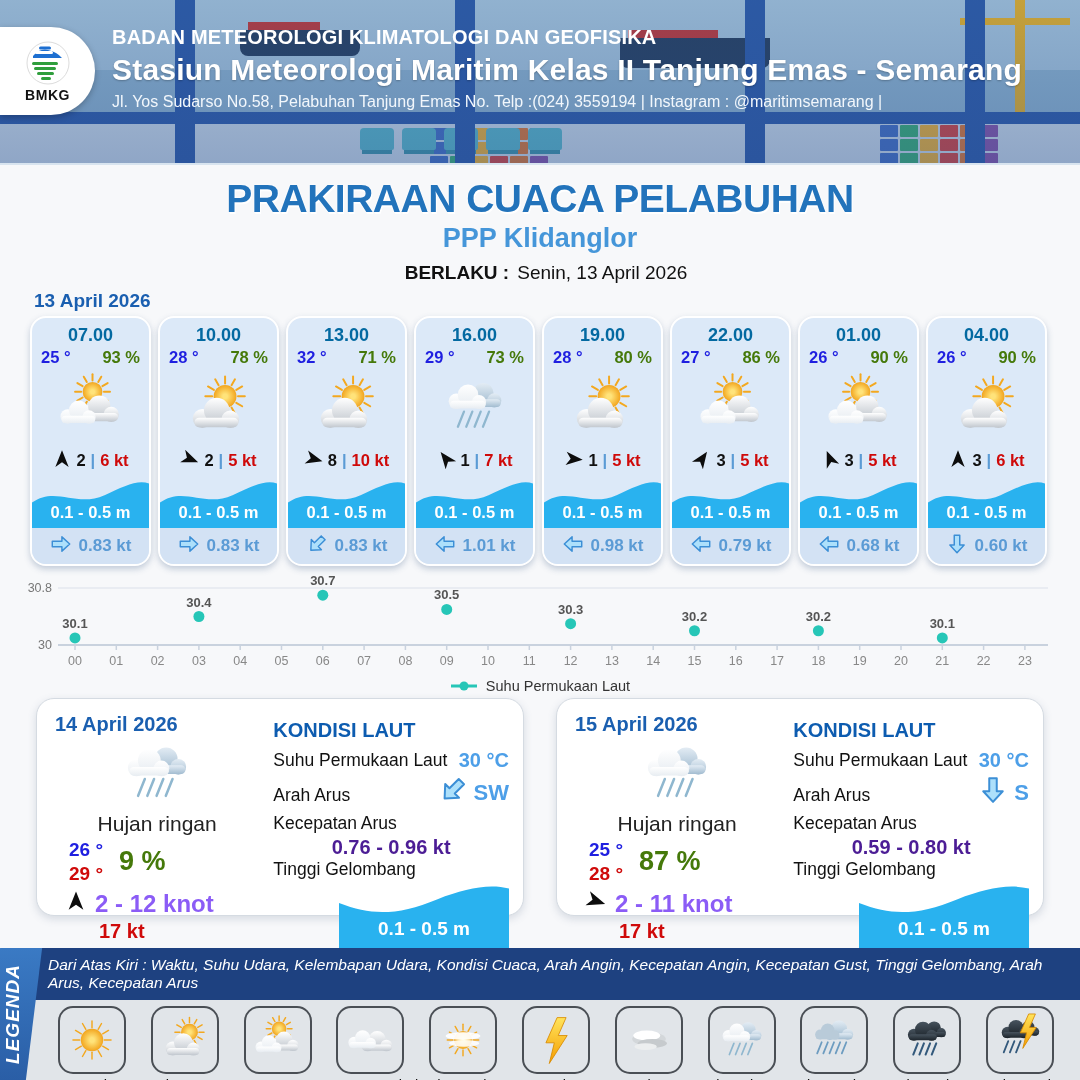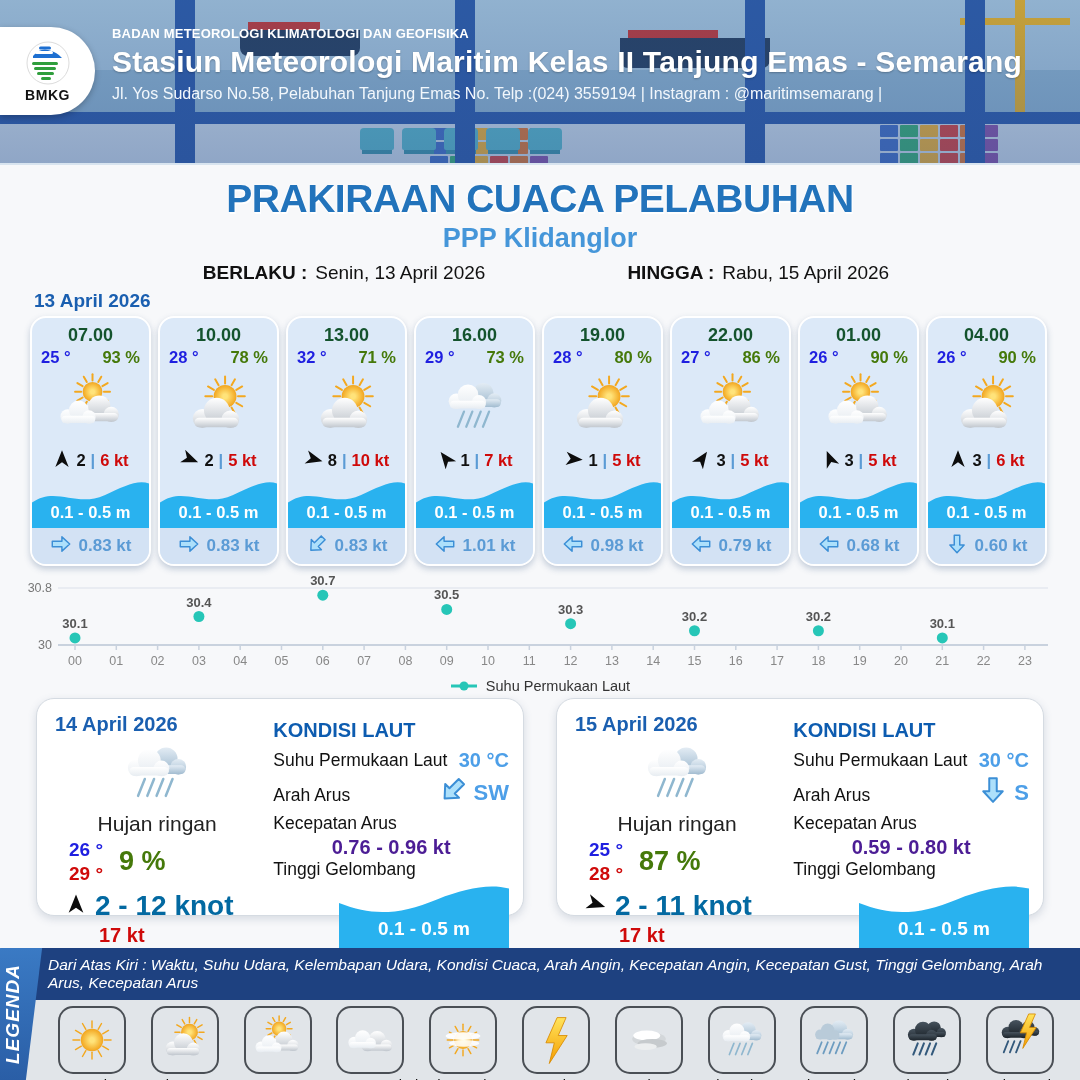--- a/index.html
+++ b/index.html
@@ -16,37 +16,37 @@
   .containers div{border-radius:1px;}
   .crane{position:absolute;background:#e8b427;}
   .ship{position:absolute;background:#27415f;border-radius:0 0 8px 8px;}
   .ship:before{content:"";position:absolute;left:8px;top:-8px;width:60%;height:8px;background:#c23b38;}
   .chairs{position:absolute;left:360px;top:128px;display:flex;gap:8px;}
   .chairs div{width:34px;height:22px;background:#5bbcca;border-radius:4px 4px 2px 2px;box-shadow:0 6px 0 -2px #3f98a8;}
   .hdr-overlay{position:absolute;inset:0;background:linear-gradient(rgba(40,72,140,.18),rgba(40,72,140,.38));}
   .logo-pill{position:absolute;left:0;top:27px;width:95px;height:88px;background:#fff;border-radius:0 46px 46px 0;box-shadow:0 2px 6px rgba(0,0,0,.25);display:flex;flex-direction:column;align-items:center;justify-content:center;z-index:3;}
   .logo-text{font-weight:bold;font-size:14px;color:#111;letter-spacing:.5px;margin-top:1px;}
   .hdr-text{position:absolute;left:112px;top:26px;z-index:3;color:#fff;}
-  .hdr-org{font-size:13px;font-weight:bold;letter-spacing:.2px;}
+  .hdr-org{font-size:20px;font-weight:bold;letter-spacing:.2px;}
   .hdr-station{font-size:30px;font-weight:bold;margin-top:4px;letter-spacing:.2px;text-shadow:0 1px 2px rgba(0,0,0,.25);}
   .hdr-addr{font-size:16px;margin-top:6px;color:#f2f7fc;}
 
   
   .title-wrap{text-align:center;margin-top:12px;}
   .main-title{font-size:39px;font-weight:bold;color:#2273bb;letter-spacing:-.5px;text-shadow:1px 2px 0 #fff,0 0 3px #fff;}
   .port-title{font-size:27px;font-weight:bold;color:#4596d9;margin-top:2px;}
   .valid-row{display:flex;justify-content:center;gap:130px;margin-top:8px;font-size:19px;color:#111;}
   .valid-row b{font-weight:bold;margin-left:12px;}
   .valid-row span{margin-left:8px;}
 
   
   .date-label{margin:6px 0 4px 34px;font-size:19px;font-weight:bold;color:#1a5fb0;}
   .cards-row{display:flex;gap:7px;padding:0 30px;}
   .hcard{width:121px;height:250px;background:#dce9f8;border:2px solid #fff;border-radius:16px;box-shadow:0 3px 6px rgba(70,100,140,.3);overflow:hidden;display:flex;flex-direction:column;box-sizing:border-box;}
-  .hcard-time{text-align:center;font-size:18px;font-weight:bold;color:#14532d;margin-top:7px;}
+  .hcard-time{text-align:center;font-size:18px;font-weight:bold;color:#0369a1;margin-top:7px;}
   .hcard-th{display:flex;justify-content:space-between;padding:2px 9px 0 9px;font-size:16.5px;font-weight:bold;}
   .hcard-th .t{color:#1f1fe0;}
   .hcard-th .h{color:#45790a;}
   .hcard-icon{display:flex;justify-content:center;align-items:center;height:84px;}
   .hcard-wind{display:flex;align-items:center;justify-content:center;gap:4px;font-size:16.5px;font-weight:bold;height:30px;}
   .hcard-wind .n{color:#111;}
   .hcard-wind .sep{color:#5b9bd5;font-weight:bold;margin:0 1px;}
   .hcard-wind .g{color:#cf0a0a;}
   .hcard-wave{position:relative;height:56px;margin-top:auto;}
   .hcard-wave svg{position:absolute;inset:0;width:100%;height:100%;}
@@ -61,21 +61,21 @@
   .daily-row{display:grid;grid-template-columns:1fr 1fr;gap:32px;padding:4px 36px 0 36px;}
   .dcard{background:#fff;border:1px solid #d5dbe2;border-radius:18px;box-shadow:0 3px 9px rgba(80,100,130,.2);display:grid;grid-template-columns:45% 55%;padding:14px 14px 12px 18px;height:218px;box-sizing:border-box;}
   .dcard-date{font-size:20px;font-weight:bold;color:#1a5fb0;}
   .dcard-icon{display:flex;justify-content:center;margin-top:-4px;}
   .dcard-cond{text-align:center;font-size:21px;color:#222;margin-top:-4px;}
   .dcard-temps{display:flex;align-items:center;gap:16px;margin:2px 0 0 14px;}
   .dcard-temps .minmax{display:flex;flex-direction:column;font-size:19px;font-weight:bold;line-height:1.25;}
   .dcard-temps .tmin{color:#1f1fe0;}
   .dcard-temps .tmax{color:#cf0a0a;}
   .dcard-temps .hum{font-size:27px;font-weight:bold;color:#45790a;}
-  .dcard-wind{display:flex;align-items:center;gap:8px;margin:4px 0 0 10px;font-size:28px;font-weight:bold;color:#0369a1;}
+  .dcard-wind{display:flex;align-items:center;gap:8px;margin:4px 0 0 10px;font-size:24px;font-weight:bold;color:#8b5cf6;}
   .dcard-gust{margin:2px 0 0 44px;font-size:20px;font-weight:bold;color:#cf0a0a;}
   .sea{padding-left:14px;}
   .sea-h{font-size:20px;font-weight:bold;color:#0d5cb0;margin-top:6px;}
   .sea-row{display:flex;justify-content:space-between;align-items:center;margin-top:7px;font-size:17.5px;color:#111;}
   .sea-val{color:#4d9fe8;font-weight:bold;font-size:20px;}
   .sea-dir{display:flex;align-items:center;gap:6px;color:#4d9fe8;font-weight:bold;font-size:22px;margin-top:-4px;}
   .sea-speed{text-align:center;color:#4c1d95;font-weight:bold;font-size:20px;margin-top:2px;}
   .sea-wave{position:relative;width:170px;height:66px;margin:2px 0 0 auto;}
   .sea-wave svg{position:absolute;inset:0;width:100%;height:100%;}
   .sea-wave .wv{position:absolute;left:0;right:0;bottom:8px;text-align:center;color:#fff;font-weight:bold;font-size:19px;z-index:2;}
@@ -176,21 +176,20 @@
     <div class="hdr-station">Stasiun Meteorologi Maritim Kelas II Tanjung Emas - Semarang</div>
     <div class="hdr-addr">Jl. Yos Sudarso No.58, Pelabuhan Tanjung Emas No. Telp :(024) 3559194 | Instagram : @maritimsemarang |</div>
   </div>
 </div>
 
 <div class="title-wrap">
   <div class="main-title">PRAKIRAAN CUACA PELABUHAN</div>
   <div class="port-title">PPP Klidanglor</div>
   <div class="valid-row">
     <div><b>BERLAKU :</b><span>Senin, 13 April 2026</span></div>
-    <div><b>HINGGA :</b><span>Rabu, 15 April 2026</span></div>
   </div>
 </div>
 
 <div class="date-label">13 April 2026</div>
 
 <div class="cards-row" id="cards-row">
     <div class="hcard">
     <div class="hcard-time">07.00</div>
     <div class="hcard-th">
       <span class="t">25 °</span>

